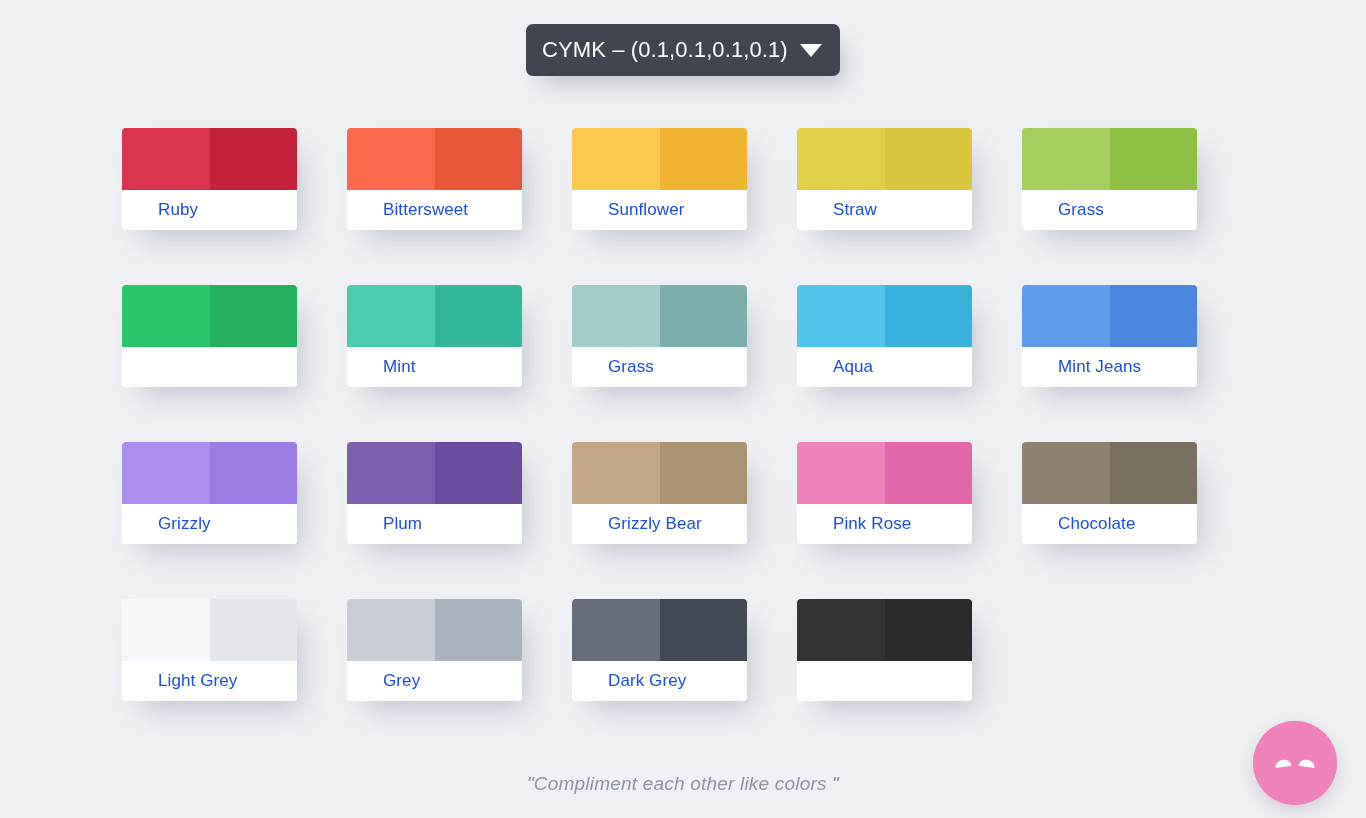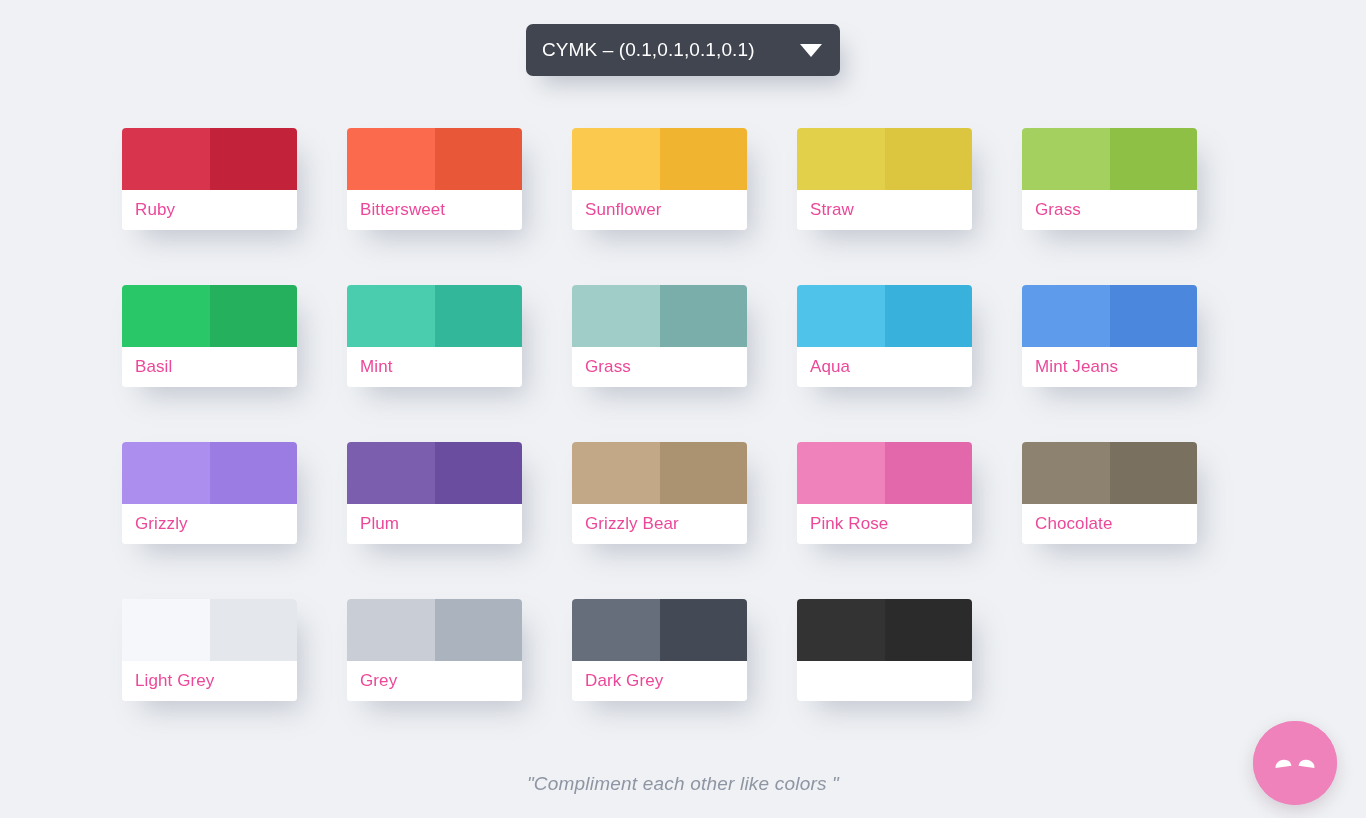--- a/index.html
+++ b/index.html
@@ -36,21 +36,21 @@
     display: flex;
     align-items: center;
     padding: 0 14px 0 16px;
     cursor: pointer;
     box-shadow: 10px 14px 22px -6px rgba(120,128,145,0.40);
     user-select: none;
   }
 
   #mode-select-label {
     color: #ffffff;
-    font-size: 19px;
+    font-size: 22px;
     letter-spacing: 0.1px;
     white-space: nowrap;
     flex: 1;
   }
 
   #mode-select-caret {
     width: 0;
     height: 0;
     border-left: 11px solid transparent;
     border-right: 11px solid transparent;
@@ -91,25 +91,26 @@
   }
 
   .swatch-light, .swatch-dark { width: 50%; height: 100%; }
 
   .card-label {
     flex: 1;
     display: flex;
     align-items: center;
     padding-left: 13px;
     font-size: 17px;
-    color: #ec4899;
+    color: #1d4ed8;
     letter-spacing: 0.1px;
     background: #ffffff;
     white-space: nowrap;
     overflow: hidden;
+    margin-left: 23px;
   }
 
   
   #footer-quote {
     position: absolute;
     top: 773px;
     left: 0;
     width: 100%;
     text-align: center;
     font-size: 19px;
@@ -176,21 +177,20 @@
         <div class="swatch-light" style="background: rgb(163, 208, 94);"></div>
         <div class="swatch-dark" style="background: rgb(142, 192, 70);"></div>
       </div>
       <div class="card-label">Grass</div>
     </div>
     <div class="color-card">
       <div class="swatch">
         <div class="swatch-light" style="background: rgb(42, 199, 105);"></div>
         <div class="swatch-dark" style="background: rgb(36, 176, 92);"></div>
       </div>
-      <div class="card-label">Basil</div>
     </div>
     <div class="color-card">
       <div class="swatch">
         <div class="swatch-light" style="background: rgb(73, 205, 174);"></div>
         <div class="swatch-dark" style="background: rgb(50, 183, 154);"></div>
       </div>
       <div class="card-label">Mint</div>
     </div>
     <div class="color-card">
       <div class="swatch">

